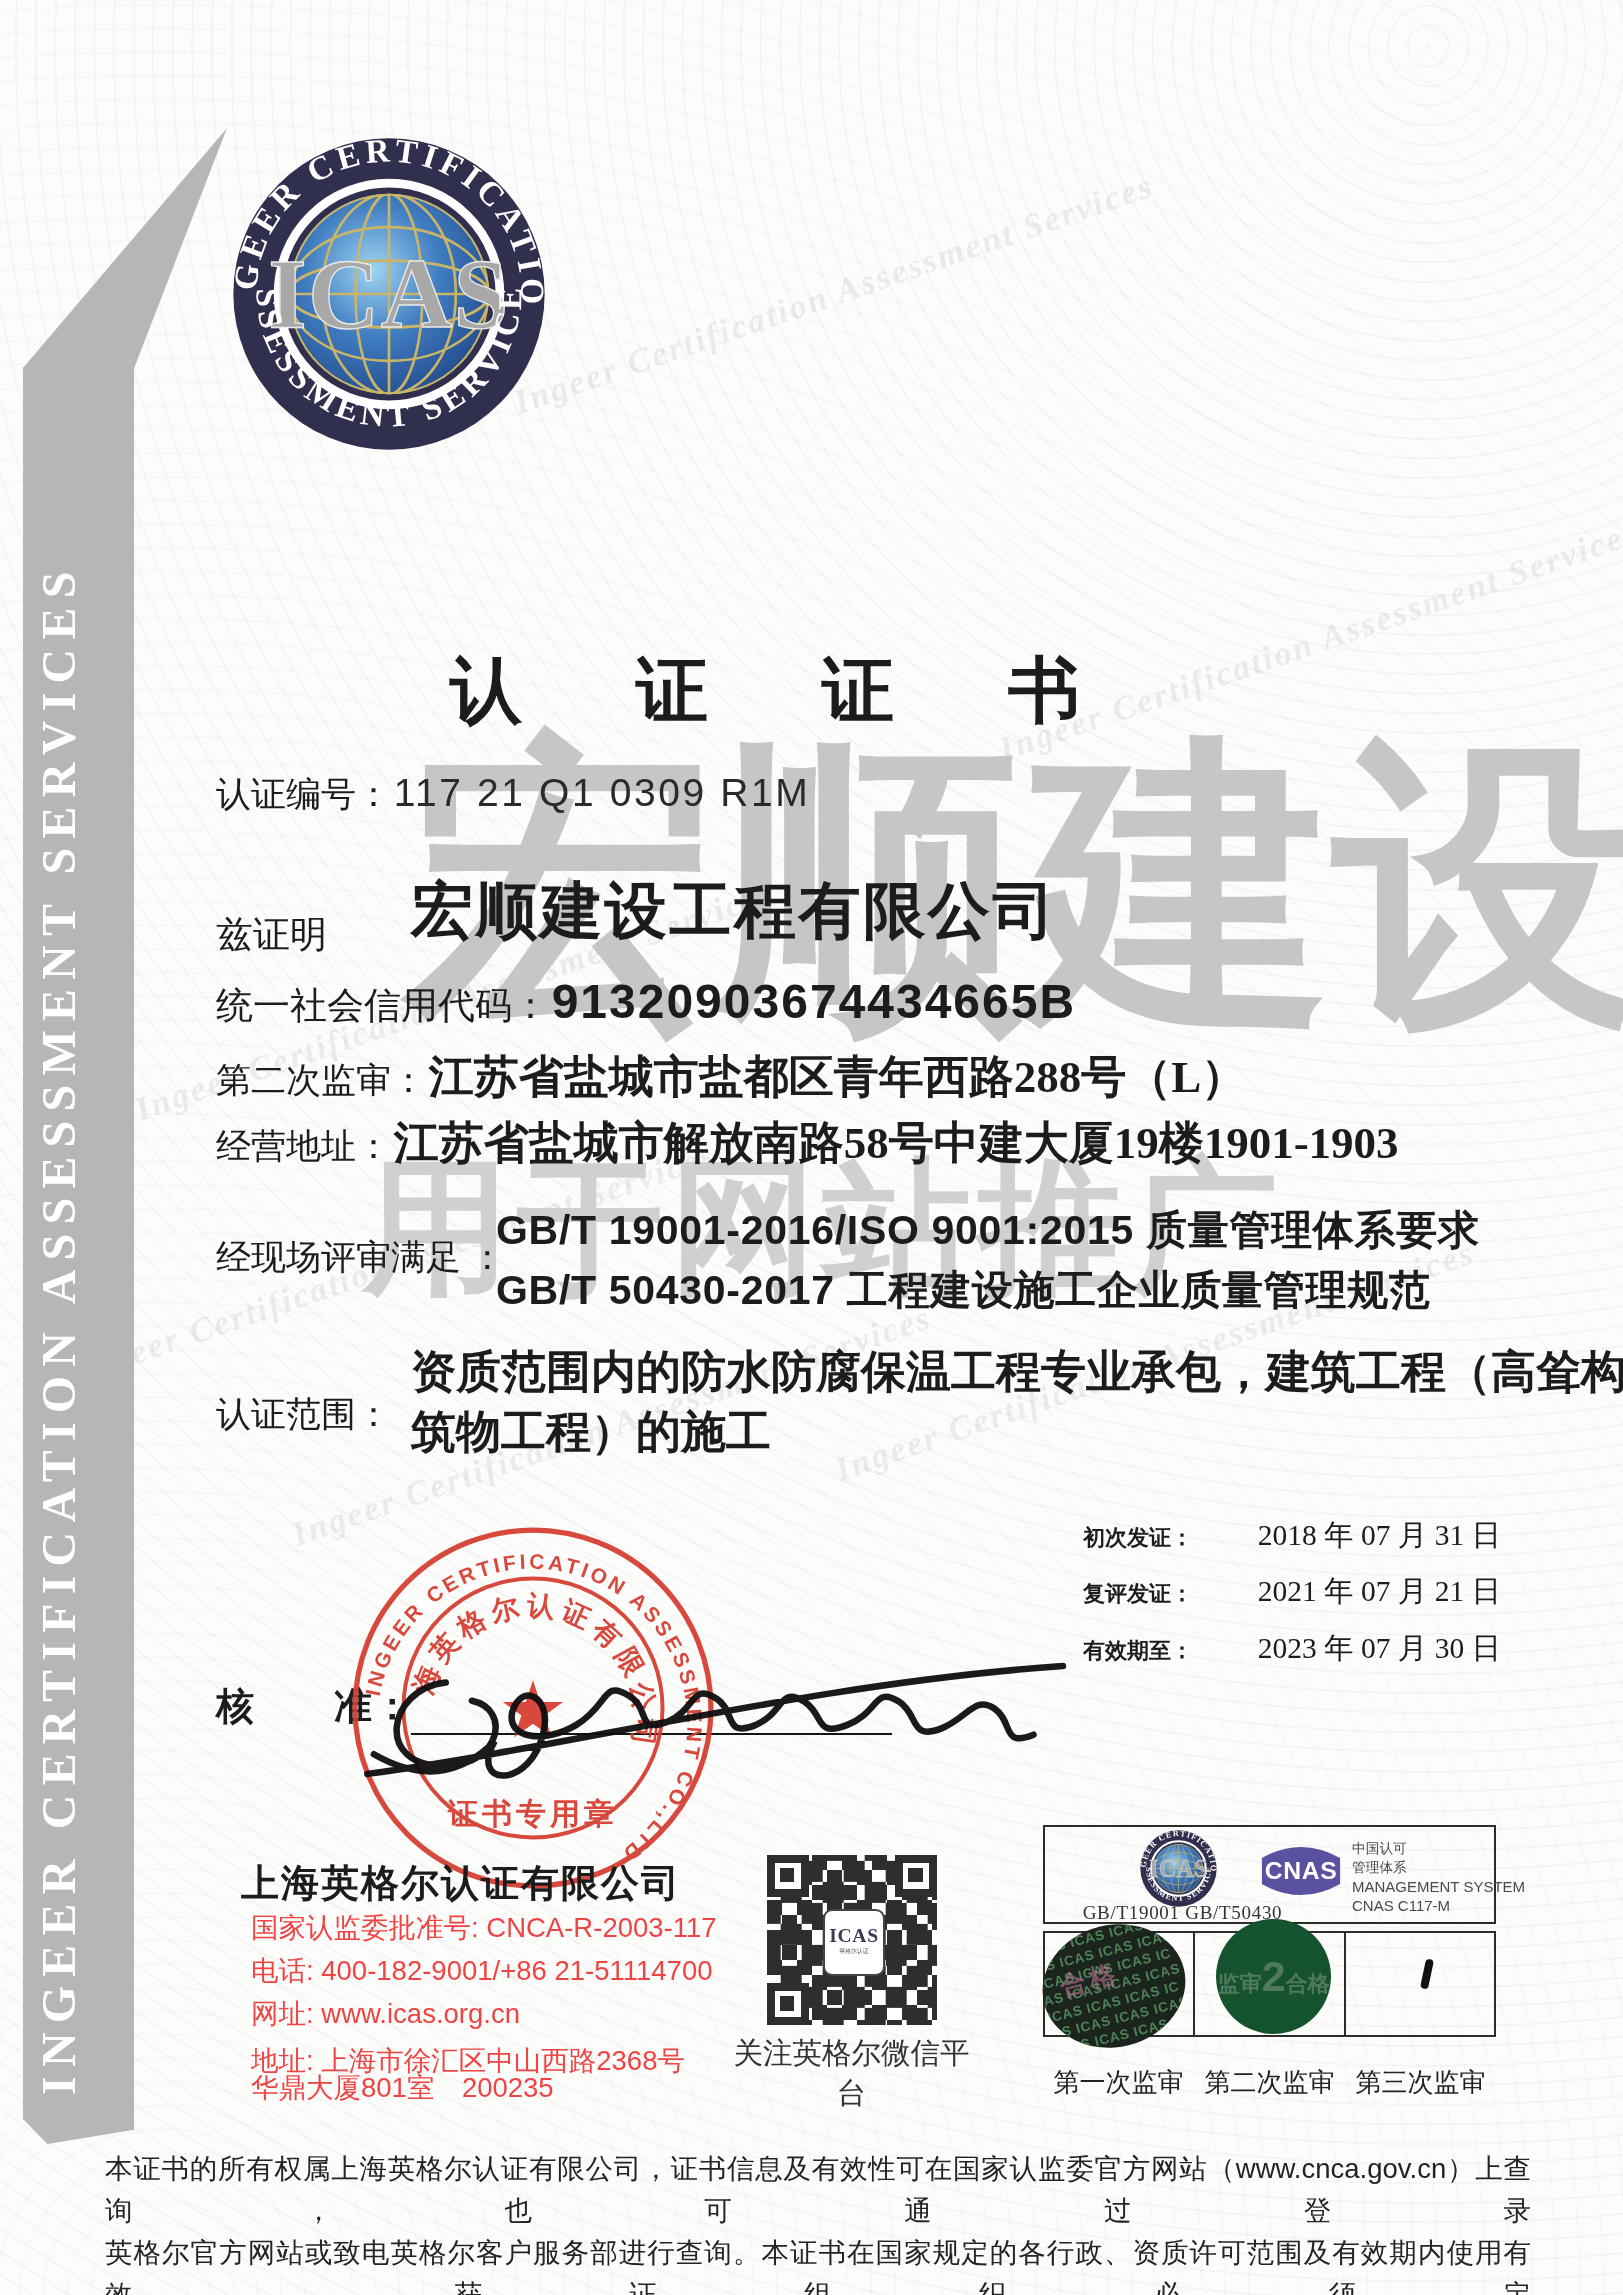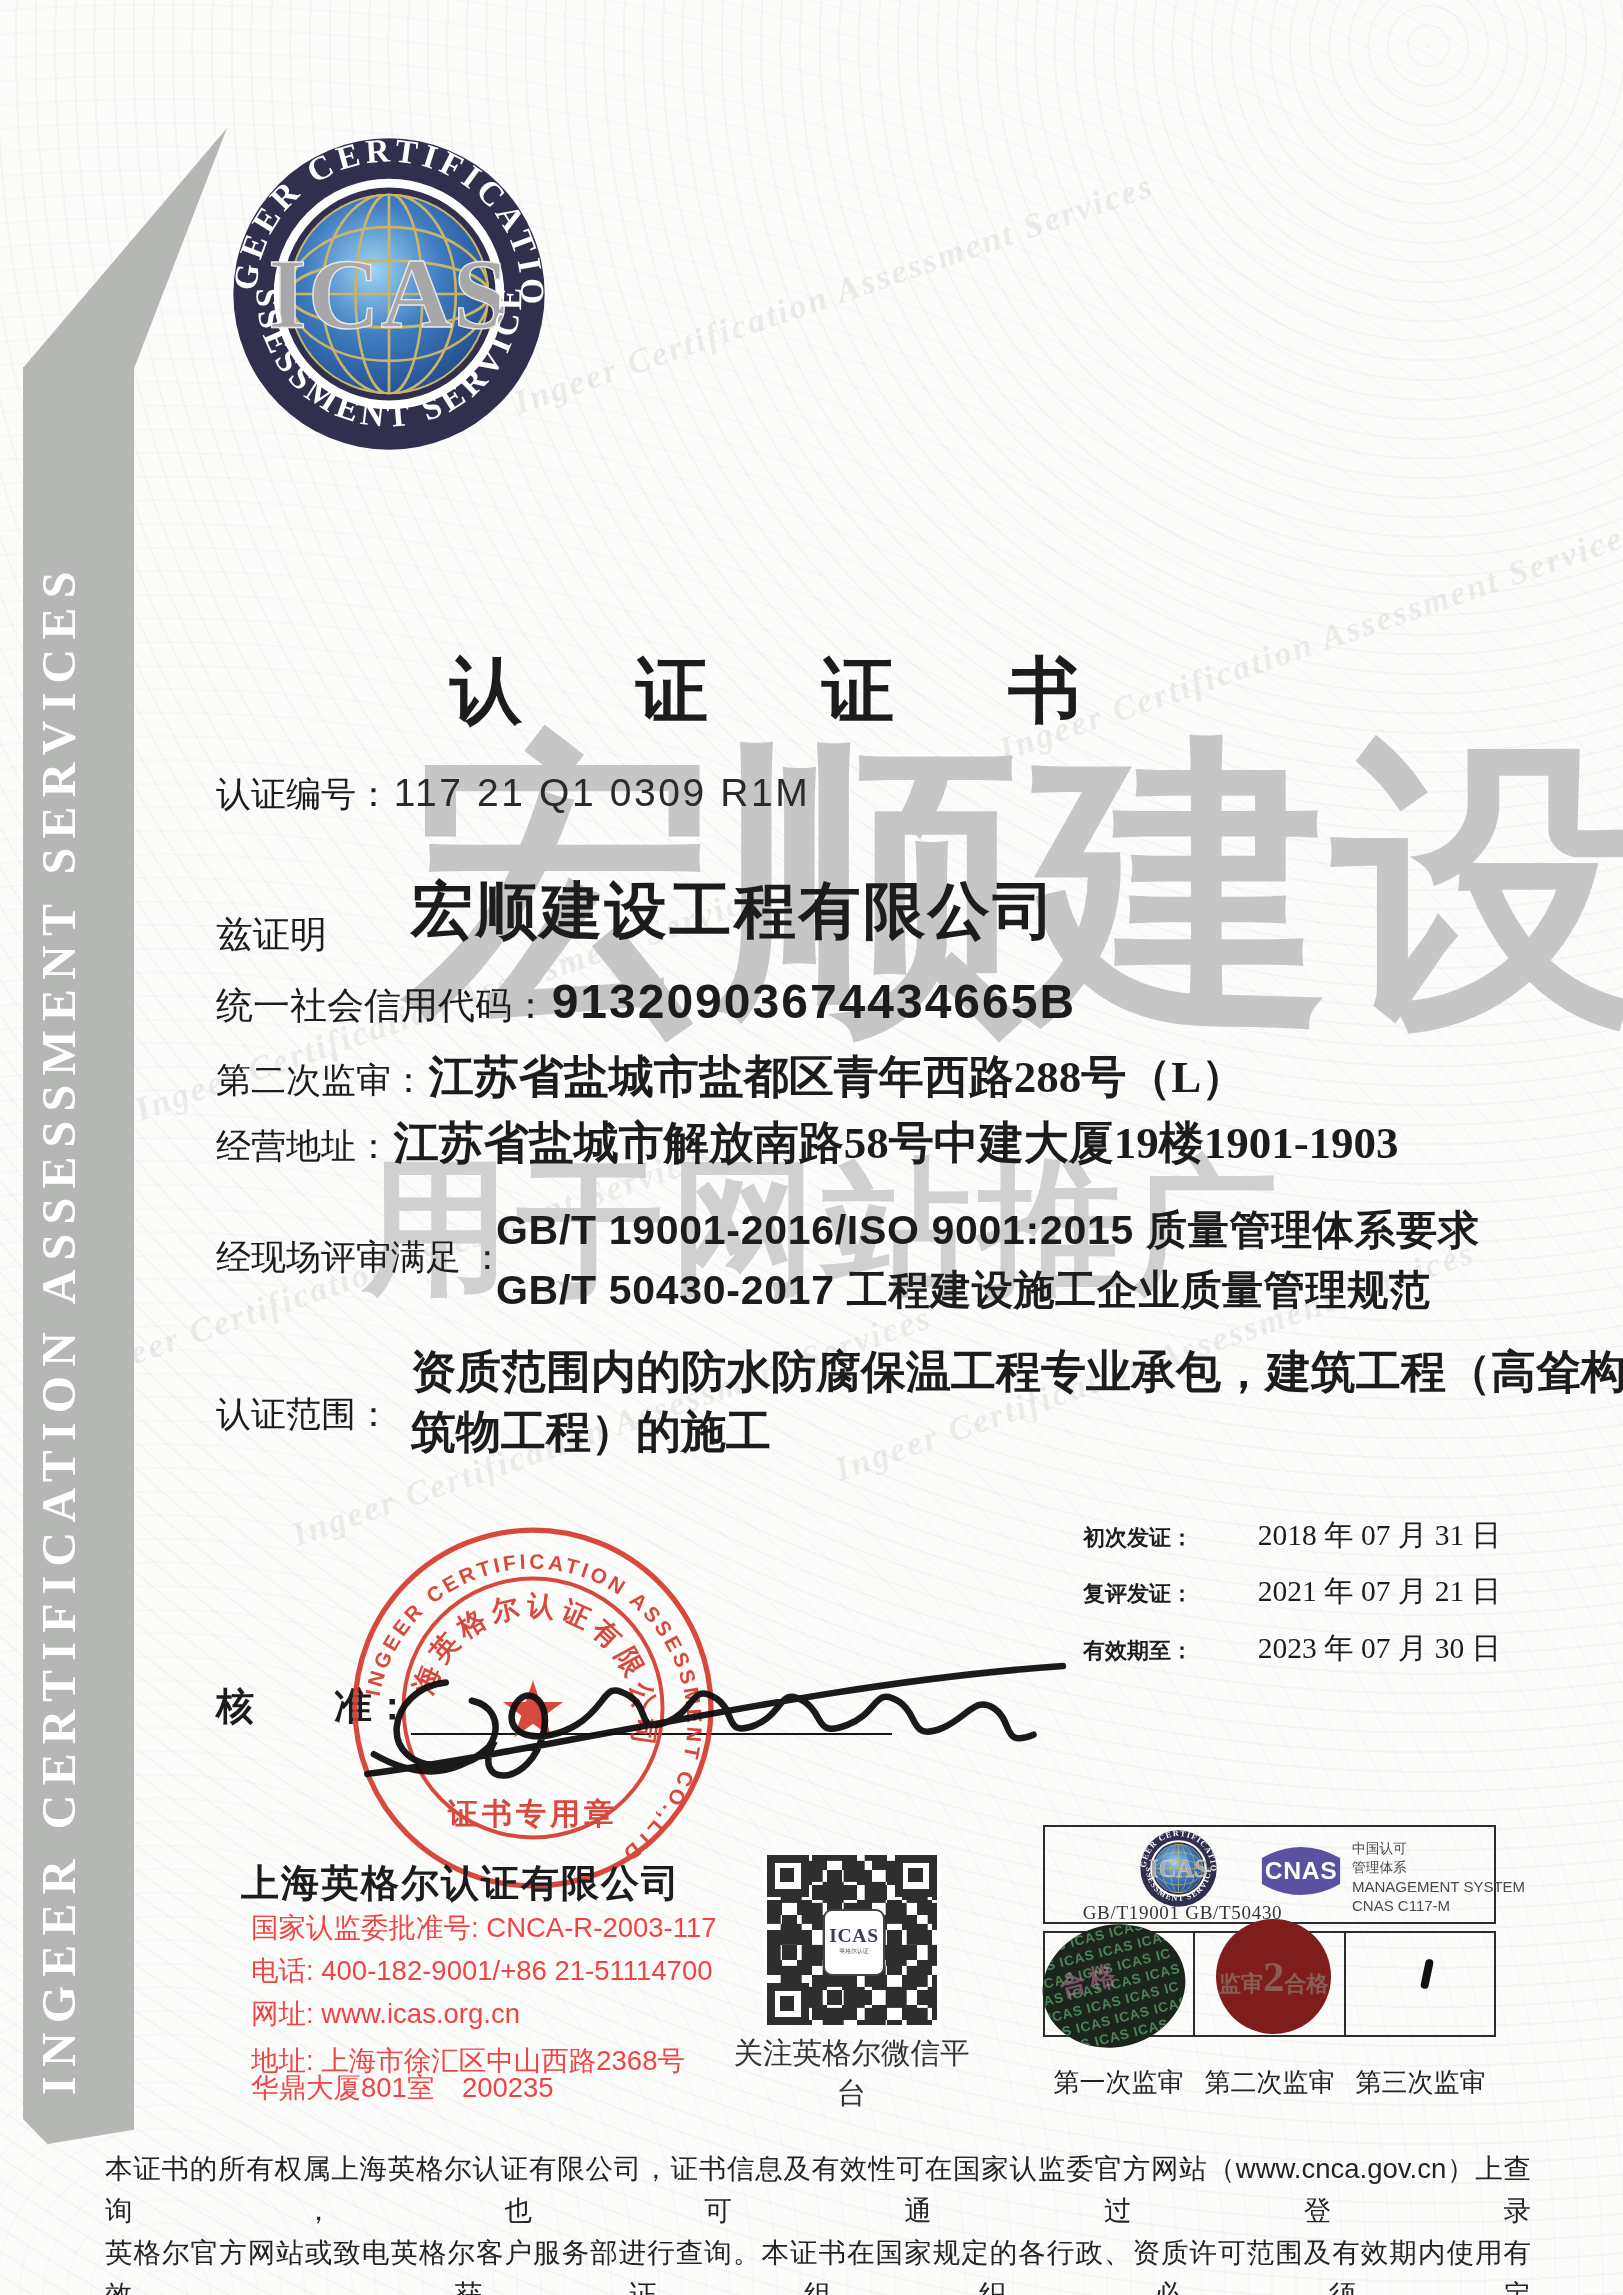--- a/index.html
+++ b/index.html
@@ -73,22 +73,22 @@
   .cnas-txt .cn{font-size:13.7px;}
   .cnas-txt .en{font-size:15px;}
   
   .aud-tab{position:absolute;left:1043px;top:1931px;width:453px;height:106px;border:2.6px solid #2c2c2c;box-sizing:border-box;display:flex;}
   .aud-cell{flex:1;border-right:2.6px solid #2c2c2c;position:relative;overflow:visible;}
   .aud-cell:last-child{border-right:none;}
   .holo{position:absolute;left:-2.6px;top:-7.9px;width:144px;height:122px;border-radius:50%;
      background:#1b241d;transform:rotate(-14deg);overflow:hidden;font-family:"Liberation Sans",sans-serif;
      font-size:13.7px;font-weight:bold;color:#4d8256;line-height:17px;letter-spacing:0.7px;word-break:break-all;}
   .holo .pink{position:absolute;left:19.6px;top:41px;font-size:26px;color:rgba(200,120,160,.55);letter-spacing:3.9px;}
-  .seal2{position:absolute;left:21px;top:-14.4px;width:115px;height:115px;border-radius:50%;background:#7f1d1d;
-     color:rgba(140,160,140,.5);text-align:center;font-family:Liberation Serif, serif;}
+  .seal2{position:absolute;left:21px;top:-14.4px;width:115px;height:115px;border-radius:50%;background:#14532d;
+     color:rgba(140,160,140,.5);text-align:center;font-family:Liberation Sans, sans-serif;}
   .seal2 .mid{font-size:43px;font-weight:bold;line-height:115px;}
   .seal2 .sm{font-size:22px;font-weight:bold;}
   .mark3{position:absolute;left:77px;top:26px;width:7.9px;height:30px;background:#111;border-radius:3.9px;transform:rotate(12deg);}
   .aud-caps{position:absolute;left:1043px;top:2043px;width:453px;display:flex;margin-top:22px;}
   .aud-caps span{flex:1;text-align:center;font-size:26px;font-family:"Liberation Sans","DejaVu Sans",sans-serif;color:#222;}
   
   .footer{position:absolute;left:105px;top:2148px;width:1426px;font-size:27.5px;
      font-family:"Liberation Sans","DejaVu Sans",sans-serif;color:#232323;line-height:42px;}
   .footer .j{text-align:justify;text-align-last:justify;}
 </style>

